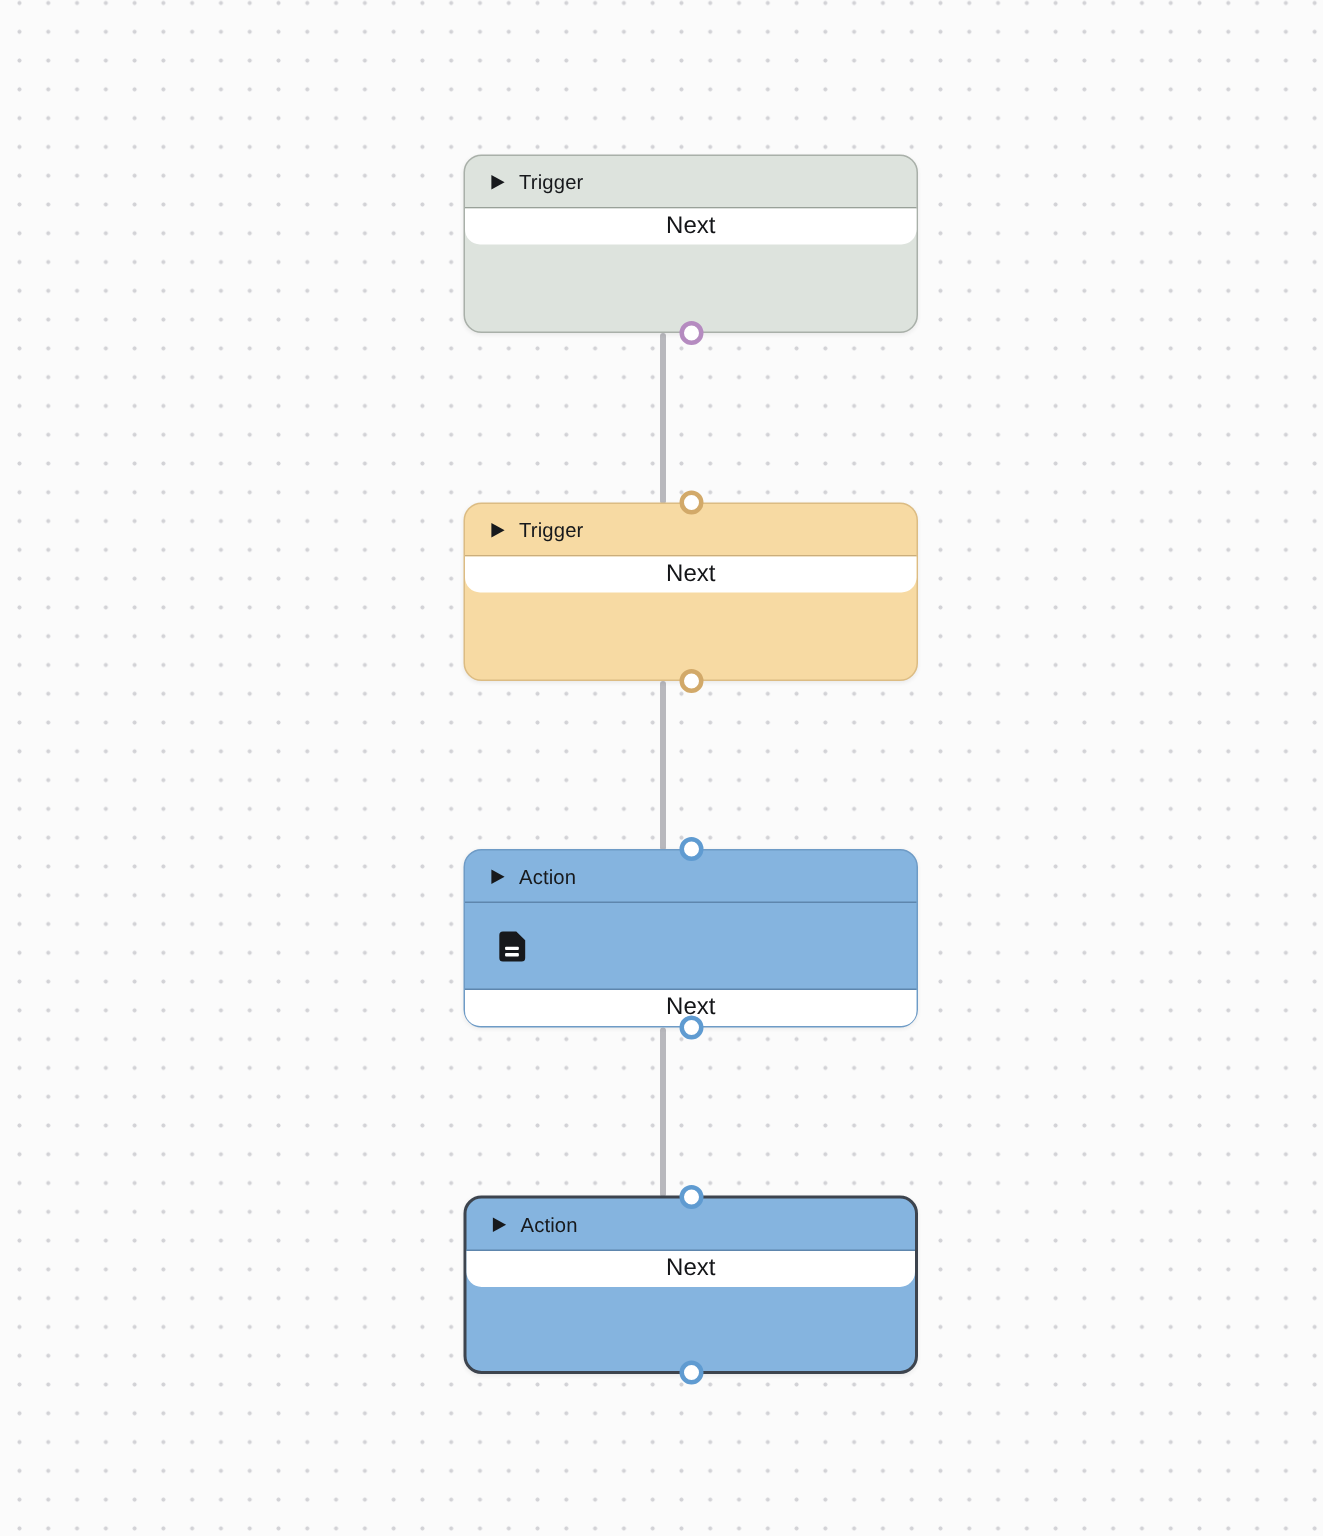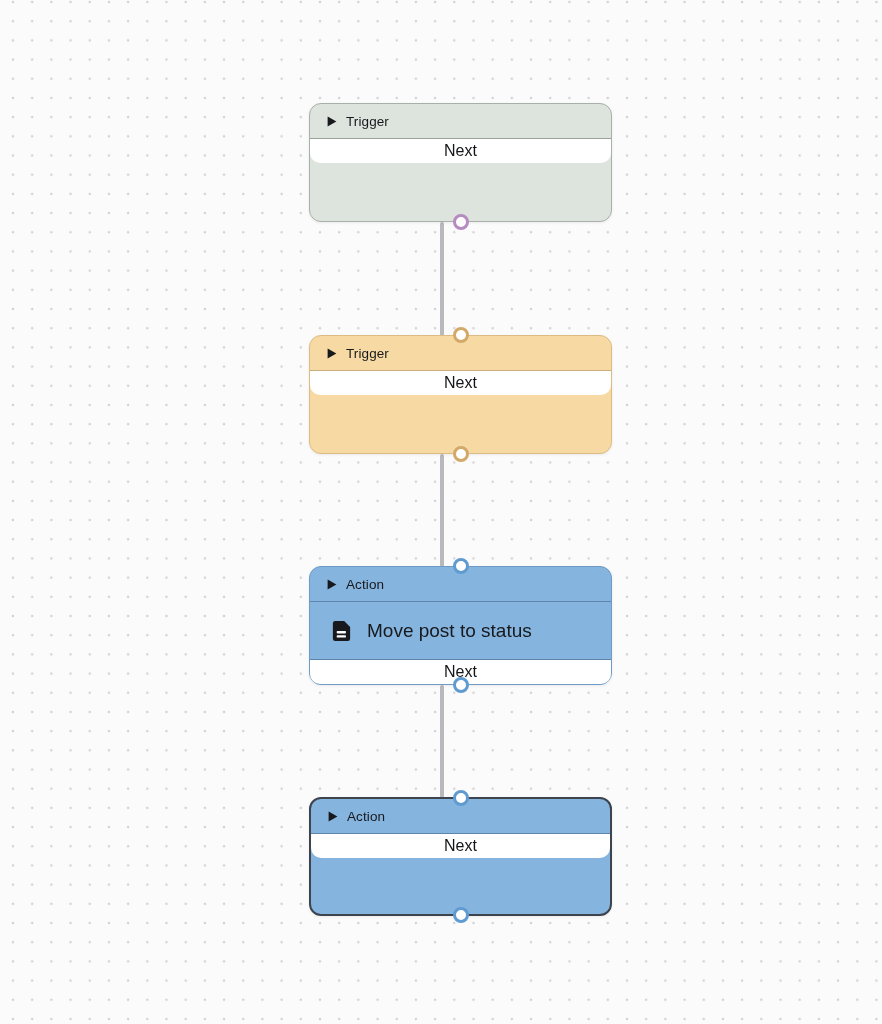--- a/index.html
+++ b/index.html
@@ -125,21 +125,20 @@
       <span class="cat-label">Action</span>
     </div>
     <div class="node-body">
       <span class="icon-slot">
           <svg width="23" height="24" viewBox="0 0 24 24">
             <path d="M5.5 1.5h9.3L21 7.7V20a2.5 2.5 0 0 1-2.5 2.5h-13A2.5 2.5 0 0 1 3 20V4a2.5 2.5 0 0 1 2.5-2.5z" fill="#17191c"></path>
             <rect x="7" y="12.1" width="9.6" height="2.4" rx="0.7" fill="#fff"></rect>
             <rect x="7" y="16.5" width="9.6" height="2.4" rx="0.7" fill="#fff"></rect>
           </svg>
         </span>
-      <span class="title-label">Move post to status</span>
     </div>
     <div class="node-footer">
       <span class="next-label">Next</span>
     </div>
     <div class="port in"></div>
     <div class="port out"></div>
   </div>
 
   <div class="node selected" style="top: 797px; --fill: #85b4df; --border: #3d444e; --sep: #5e86ad; --port: #5f9bd1;">
     <div class="node-header">

